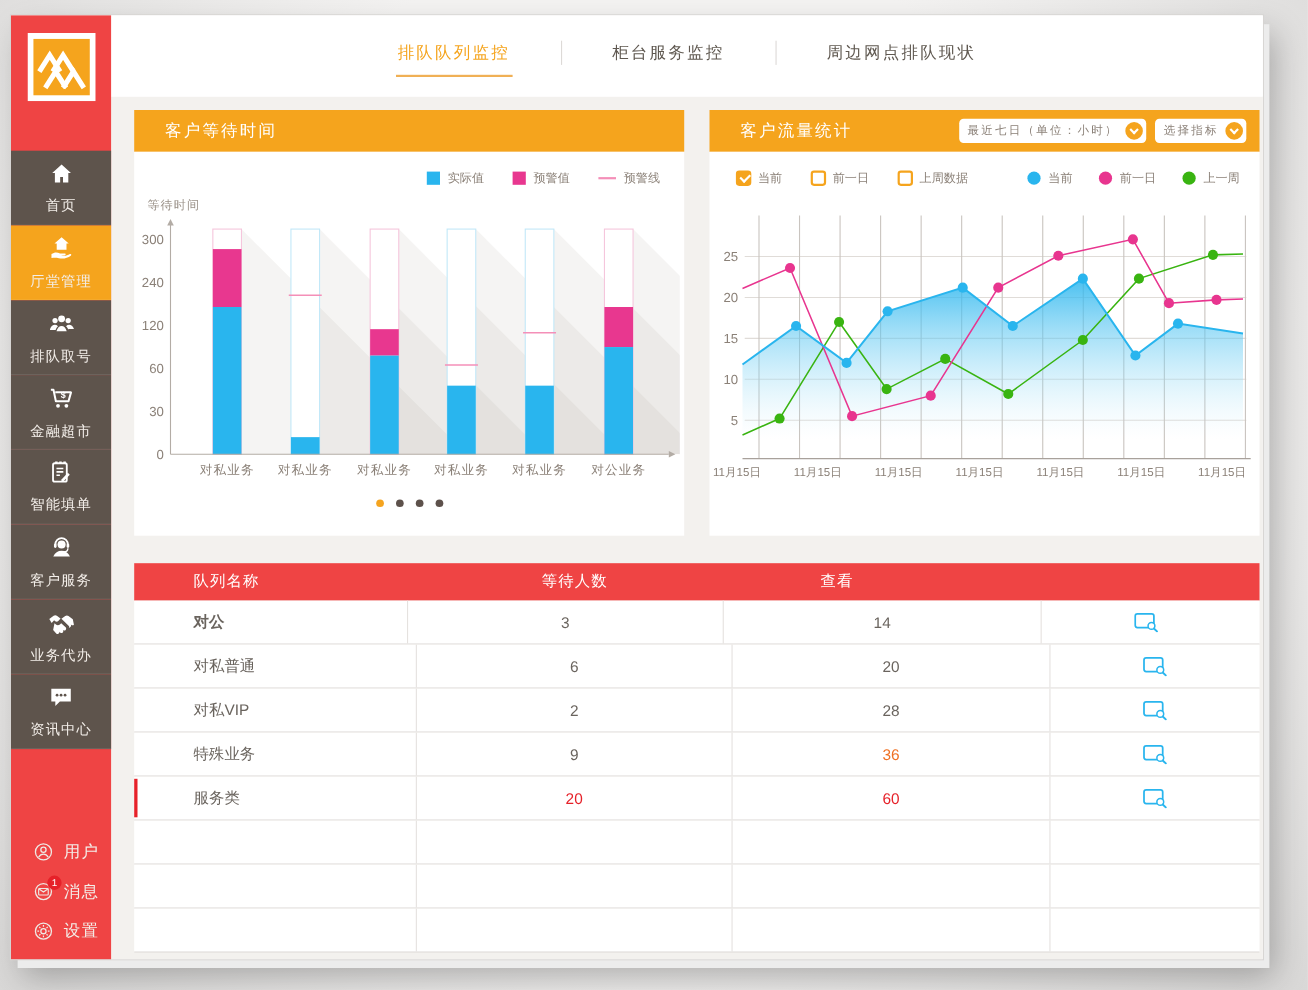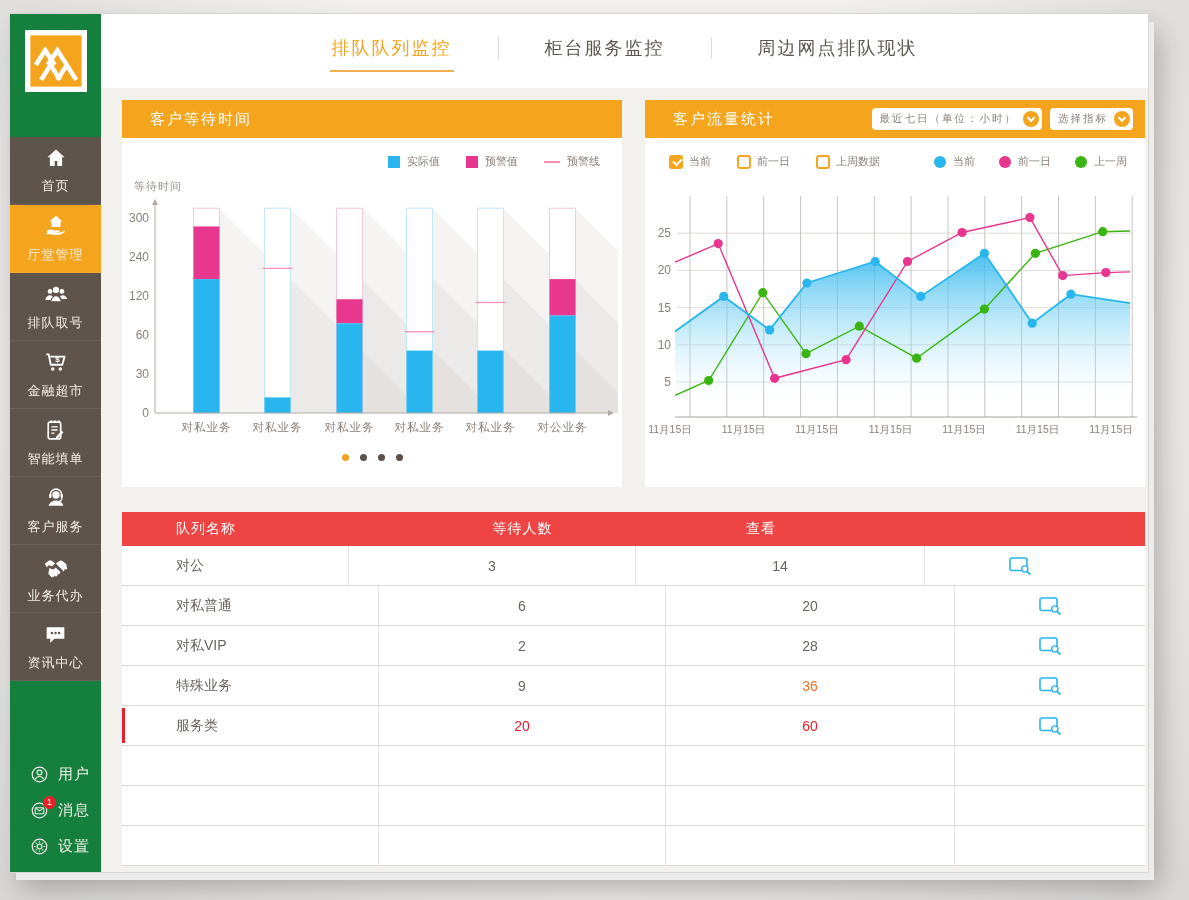--- a/index.html
+++ b/index.html
@@ -4,39 +4,39 @@
 <style>
   * { margin:0; padding:0; box-sizing:border-box; }
   html,body { width:1189px; height:900px; overflow:hidden;
     font-family:"Liberation Sans","DejaVu Sans",sans-serif; }
   body { background: radial-gradient(circle at 50% 42%, #f3f2f1 55%, #d9d8d7 100%); position:relative; }
 
   .window { position:absolute; left:10px; top:14px; width:1138px; height:858px; background:#fff;
     box-shadow: 0 0 0 1px #d6d4d2, 6px 8px 0 0 #ececec, 10px 16px 28px rgba(0,0,0,.28); }
 
   
-  .sidebar { position:absolute; left:0; top:0; bottom:0; width:91px; background:#15803d; z-index:5; }
+  .sidebar { position:absolute; left:0; top:0; bottom:0; width:91px; background:#ef4444; z-index:5; }
   .logo { width:62px; height:62px; margin:16px auto 0; }
   .logo svg { display:block; }
   .menu { position:absolute; top:123px; left:0; right:0; }
   .side-item { height:68px; display:flex; flex-direction:column; align-items:center; justify-content:center;
     gap:3px; background:#5E544C; border-bottom:1px solid rgba(255,255,255,.09); cursor:pointer; }
   .side-item .lbl { color:#F3EEE9; font-size:13px; letter-spacing:1px; }
   .side-item.active { background:#F5A41D; }
   .side-foot { position:absolute; bottom:8px; left:0; right:0; }
   .foot-item { height:36px; display:flex; align-items:center; padding-left:20px; gap:9px; cursor:pointer; }
   .foot-item .lbl { color:#F3EEE9; font-size:15px; letter-spacing:1px; }
   .foot-ico { position:relative; width:19px; height:19px; }
   .badge { position:absolute; top:-5px; right:-7px; min-width:13px; height:13px; border-radius:7px;
     background:#E62129; color:#fff; font-size:9px; line-height:13px; text-align:center; padding:0 2px; }
 
   
   .content { position:absolute; left:91px; right:0; top:0; bottom:0; }
   .tabbar { height:74px; background:#fff; display:flex; align-items:center; justify-content:center; }
-  .tab { font-size:18px; color:#5F5850; letter-spacing:2px; cursor:pointer; position:relative; padding:6px 2px 12px; }
+  .tab { font-size:15px; color:#5F5850; letter-spacing:2px; cursor:pointer; position:relative; padding:6px 2px 12px; }
   .tab.active { color:#F5A41D; }
   .tab.active:after { content:""; position:absolute; left:0; right:0; bottom:0; height:2px; background:#F0B055; }
   .tab-div { width:1px; height:22px; background:#DDDAD7; margin:0 44px 6px; }
 
   .main { position:absolute; top:74px; left:0; right:0; bottom:0; background:#F3F1EE; }
 
   .panel { position:absolute; top:12px; width:500px; height:387px; }
   .panel-hd { height:38px; background:#F5A41D; color:#fff; font-size:15px; letter-spacing:2px;
     display:flex; align-items:center; padding:0 12px 0 28px; }
   .panel-bd { position:relative; height:349px; background:#fff; }
@@ -405,21 +405,21 @@
         </div>
       </section>
 
       <section class="tablewrap" id="tableWrap">
           <div class="t-head">
             <span class="t-cell first" style="width: 257px;">队列名称</span>
             <span class="t-cell" style="width: 287px;">等待人数</span>
             <span class="t-cell last" style="width: 190px;">查看</span>
           </div>
           <div class="t-row">
-            <span class="t-cell first" style="width: 227px;">对公</span>
+            <span class="t-cell first" style="width: 249px; font-weight: bold;">对公</span>
             <span class="t-cell " style="width: 287px;">3</span>
             <span class="t-cell " style="width: 289px;">14</span>
             <span class="t-cell last" style="width: 190px;">
               <span class="view-btn">
                 <svg width="23" height="18" viewBox="0 0 23 18">
                   <rect x="1" y="1" width="17" height="12.5" rx="2" fill="none" stroke="#29B5EE" stroke-width="1.6"></rect>
                   <circle cx="15.8" cy="12" r="3.1" fill="#fff" stroke="#29B5EE" stroke-width="1.4"></circle>
                   <line x1="18" y1="14.3" x2="20.8" y2="17" stroke="#29B5EE" stroke-width="1.8" stroke-linecap="round"></line>
                 </svg>
               </span>

